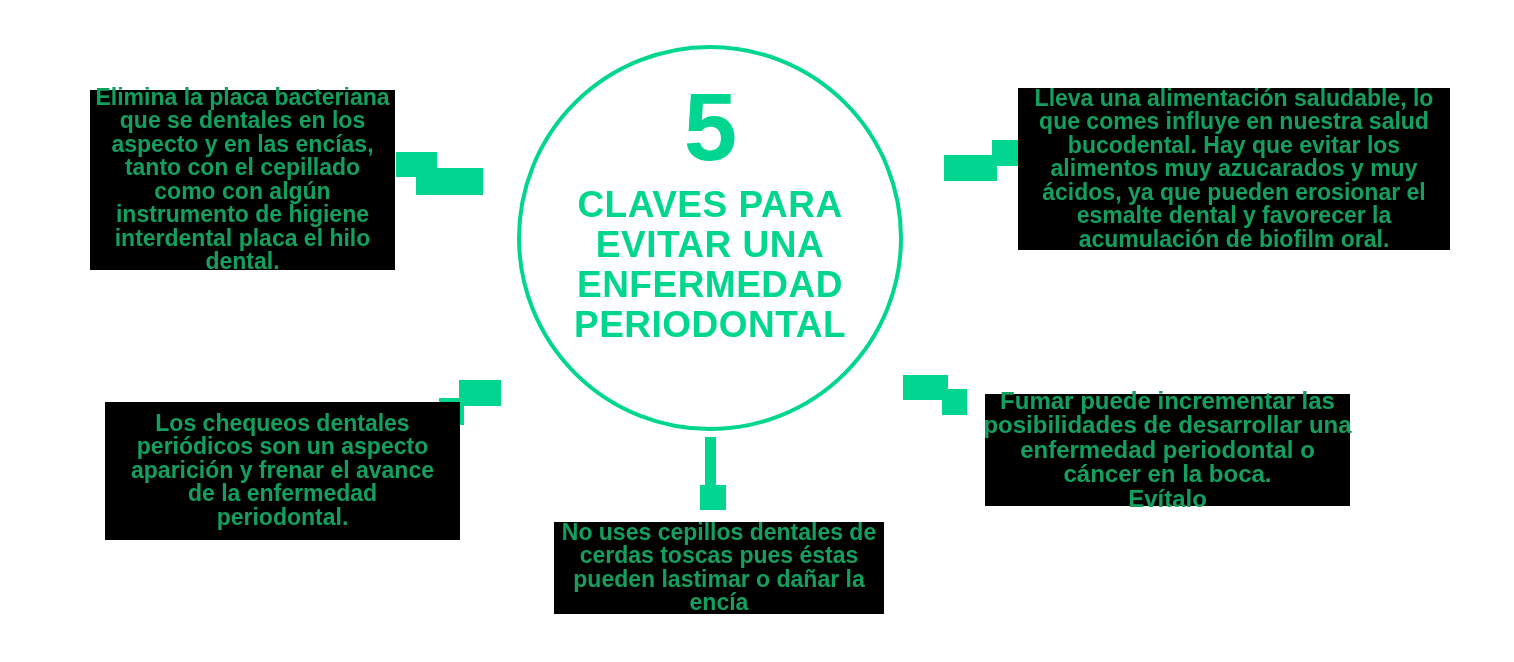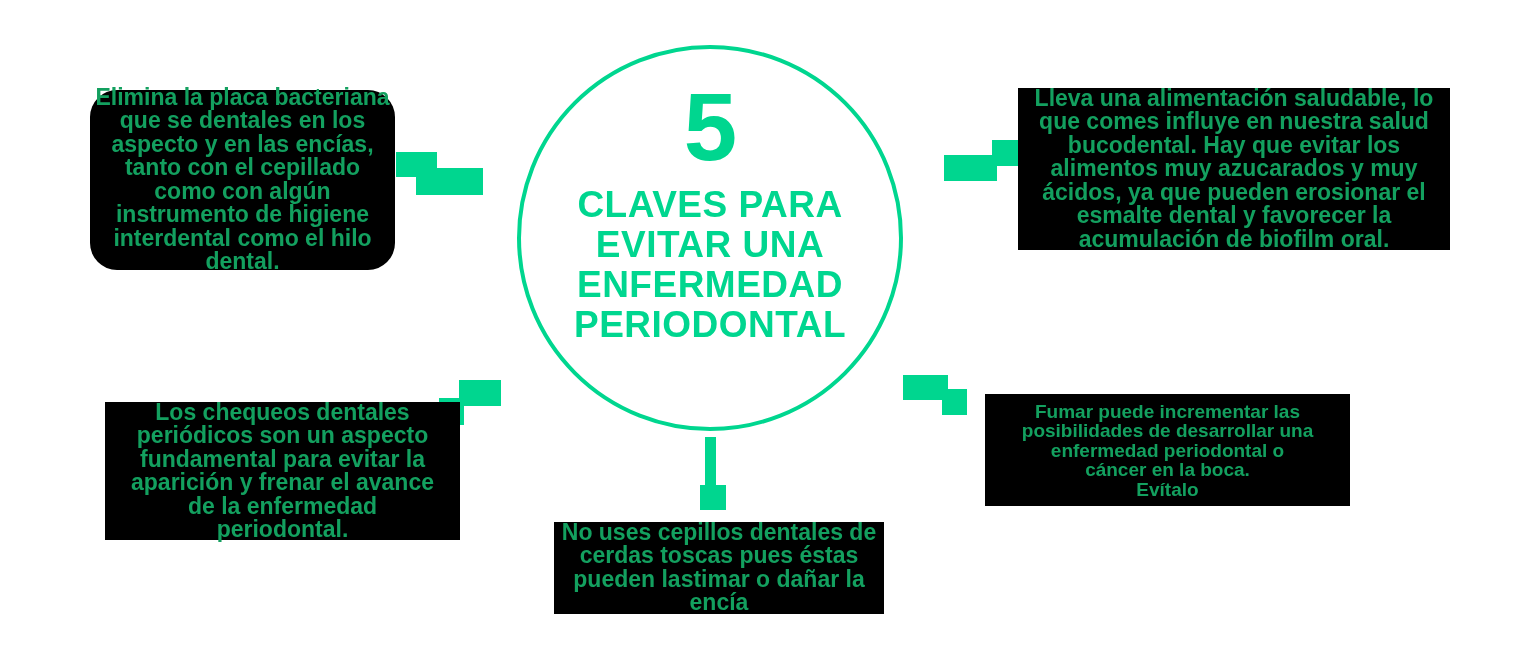--- a/index.html
+++ b/index.html
@@ -83,31 +83,31 @@
     top: 50%;
     transform: translateY(-50%);
     color: #13a05f;
     font-weight: bold;
     text-align: center;
     line-height: 1.02;
     font-family: "Liberation Sans", sans-serif;
   }
   .panel .panel-text .tline { display: block; white-space: nowrap; }
 
-  #panel-plaque      { left: 90px;   top: 90px;  width: 305px; height: 180px; border-radius: 27px; }
+  #panel-plaque      { left: 90px;   top: 90px;  width: 305px; height: 180px; }
   #panel-plaque .panel-text      { font-size: 23px; }
 
   #panel-diet        { left: 1018px; top: 88px;  width: 432px; height: 162px; padding-left: 39px; }
   #panel-diet .panel-text        { font-size: 23px; }
 
   #panel-checkups    { left: 105px;  top: 402px; width: 355px; height: 138px; }
   #panel-checkups .panel-text    { font-size: 23px; }
 
   #panel-smoking     { left: 985px;  top: 394px; width: 365px; height: 112px; }
-  #panel-smoking .panel-text     { font-size: 19px; }
+  #panel-smoking .panel-text     { font-size: 24px; }
 
   #panel-brush       { left: 554px;  top: 522px; width: 330px; height: 92px; padding-left: 32px; }
   #panel-brush .panel-text       { font-size: 23px; }
 
   
   .step {
     position: absolute;
     background: #00d68f;
   }
 
@@ -164,42 +164,41 @@
   <div class="step" id="conn-bc-pad"></div>
 
   <div class="panel" id="panel-plaque">
     <div class="panel-text">
       <span class="tline">Elimina la placa bacteriana</span>
       <span class="tline">que se dentales en los</span>
       <span class="tline">aspecto y en las encías,</span>
       <span class="tline">tanto con el cepillado</span>
       <span class="tline">como con algún</span>
       <span class="tline">instrumento de higiene</span>
-      <span class="tline">interdental como el hilo</span>
+      <span class="tline">interdental placa el hilo</span>
       <span class="tline">dental.</span>
     </div>
   </div>
 
   <div class="panel" id="panel-diet">
     <div class="panel-text">
       <span class="tline">Lleva una alimentación saludable, lo</span>
       <span class="tline">que comes  influye en nuestra salud</span>
       <span class="tline">bucodental. Hay que evitar los</span>
       <span class="tline">alimentos muy azucarados y muy</span>
       <span class="tline">ácidos, ya que pueden erosionar el</span>
       <span class="tline">esmalte dental y favorecer la</span>
       <span class="tline">acumulación de biofilm oral.</span>
     </div>
   </div>
 
   <div class="panel" id="panel-checkups">
     <div class="panel-text">
       <span class="tline">Los chequeos dentales</span>
       <span class="tline">periódicos son un aspecto</span>
-      <span class="tline">fundamental para evitar la</span>
       <span class="tline">aparición y frenar el avance</span>
       <span class="tline">de la enfermedad</span>
       <span class="tline">periodontal.</span>
     </div>
   </div>
 
   <div class="panel" id="panel-smoking">
     <div class="panel-text">
       <span class="tline">Fumar puede incrementar las</span>
       <span class="tline">posibilidades de desarrollar una</span>

